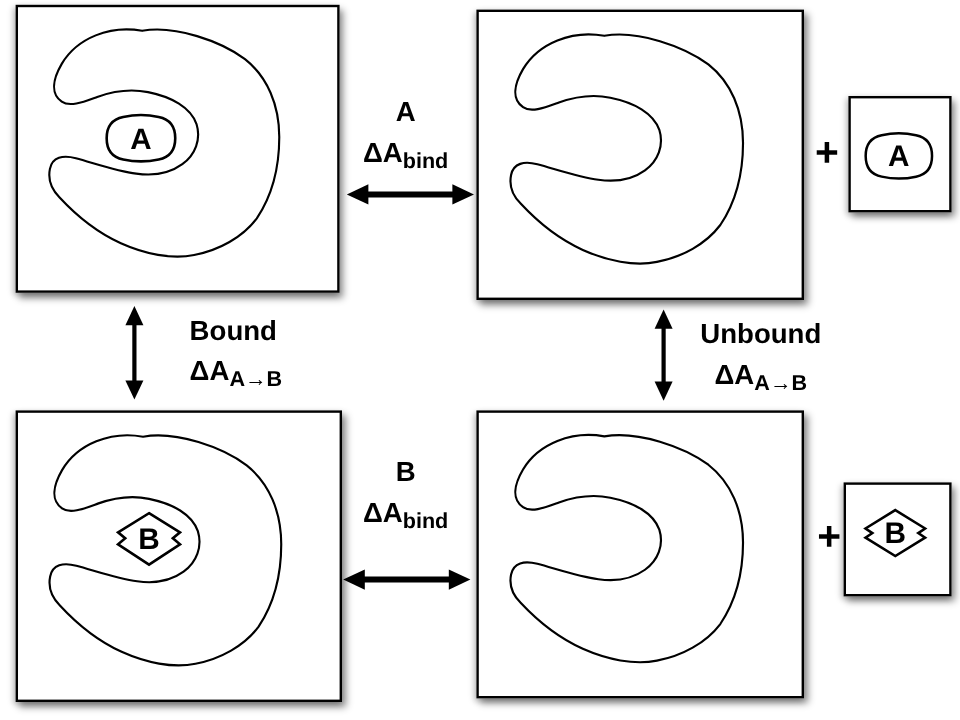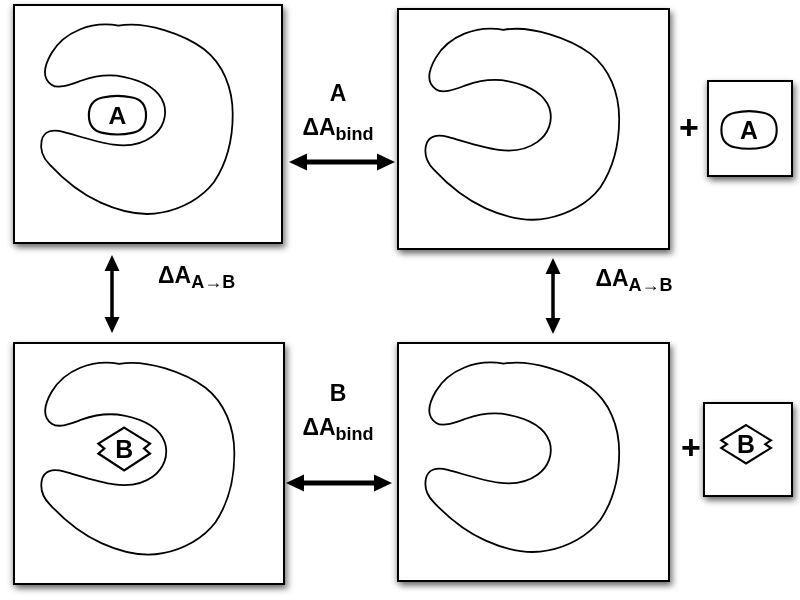--- a/index.html
+++ b/index.html
@@ -130,27 +130,29 @@
   </div>
 
   <div class="arrow" style="left:101px;top:254px;">
     <svg width="22" height="80" viewBox="0 0 22 80">
       <path class="stroke" d="M11 14 V 66" stroke-width="3.5"></path>
       <path class="head" d="M11 1 L3.5 17 L18.5 17 Z"></path>
       <path class="head" d="M11 79 L3.5 63 L18.5 63 Z"></path>
     </svg>
   </div>
   <div class="edge-label left-align" style="left:158px;top:258px;">
+    <div>Bound</div>
     <div><span>ΔA</span><span class="sub">A→B</span></div>
   </div>
 
   <div class="arrow" style="left:542px;top:257px;">
     <svg width="22" height="78" viewBox="0 0 22 78">
       <path class="stroke" d="M11 14 V 64" stroke-width="3.5"></path>
       <path class="head" d="M11 1 L3.5 17 L18.5 17 Z"></path>
       <path class="head" d="M11 77 L3.5 61 L18.5 61 Z"></path>
     </svg>
   </div>
   <div class="edge-label" style="left:574px;top:261px;width:120px;">
+    <div>Unbound</div>
     <div><span>ΔA</span><span class="sub">A→B</span></div>
   </div>
 
 </div>
 
 </body></html>

